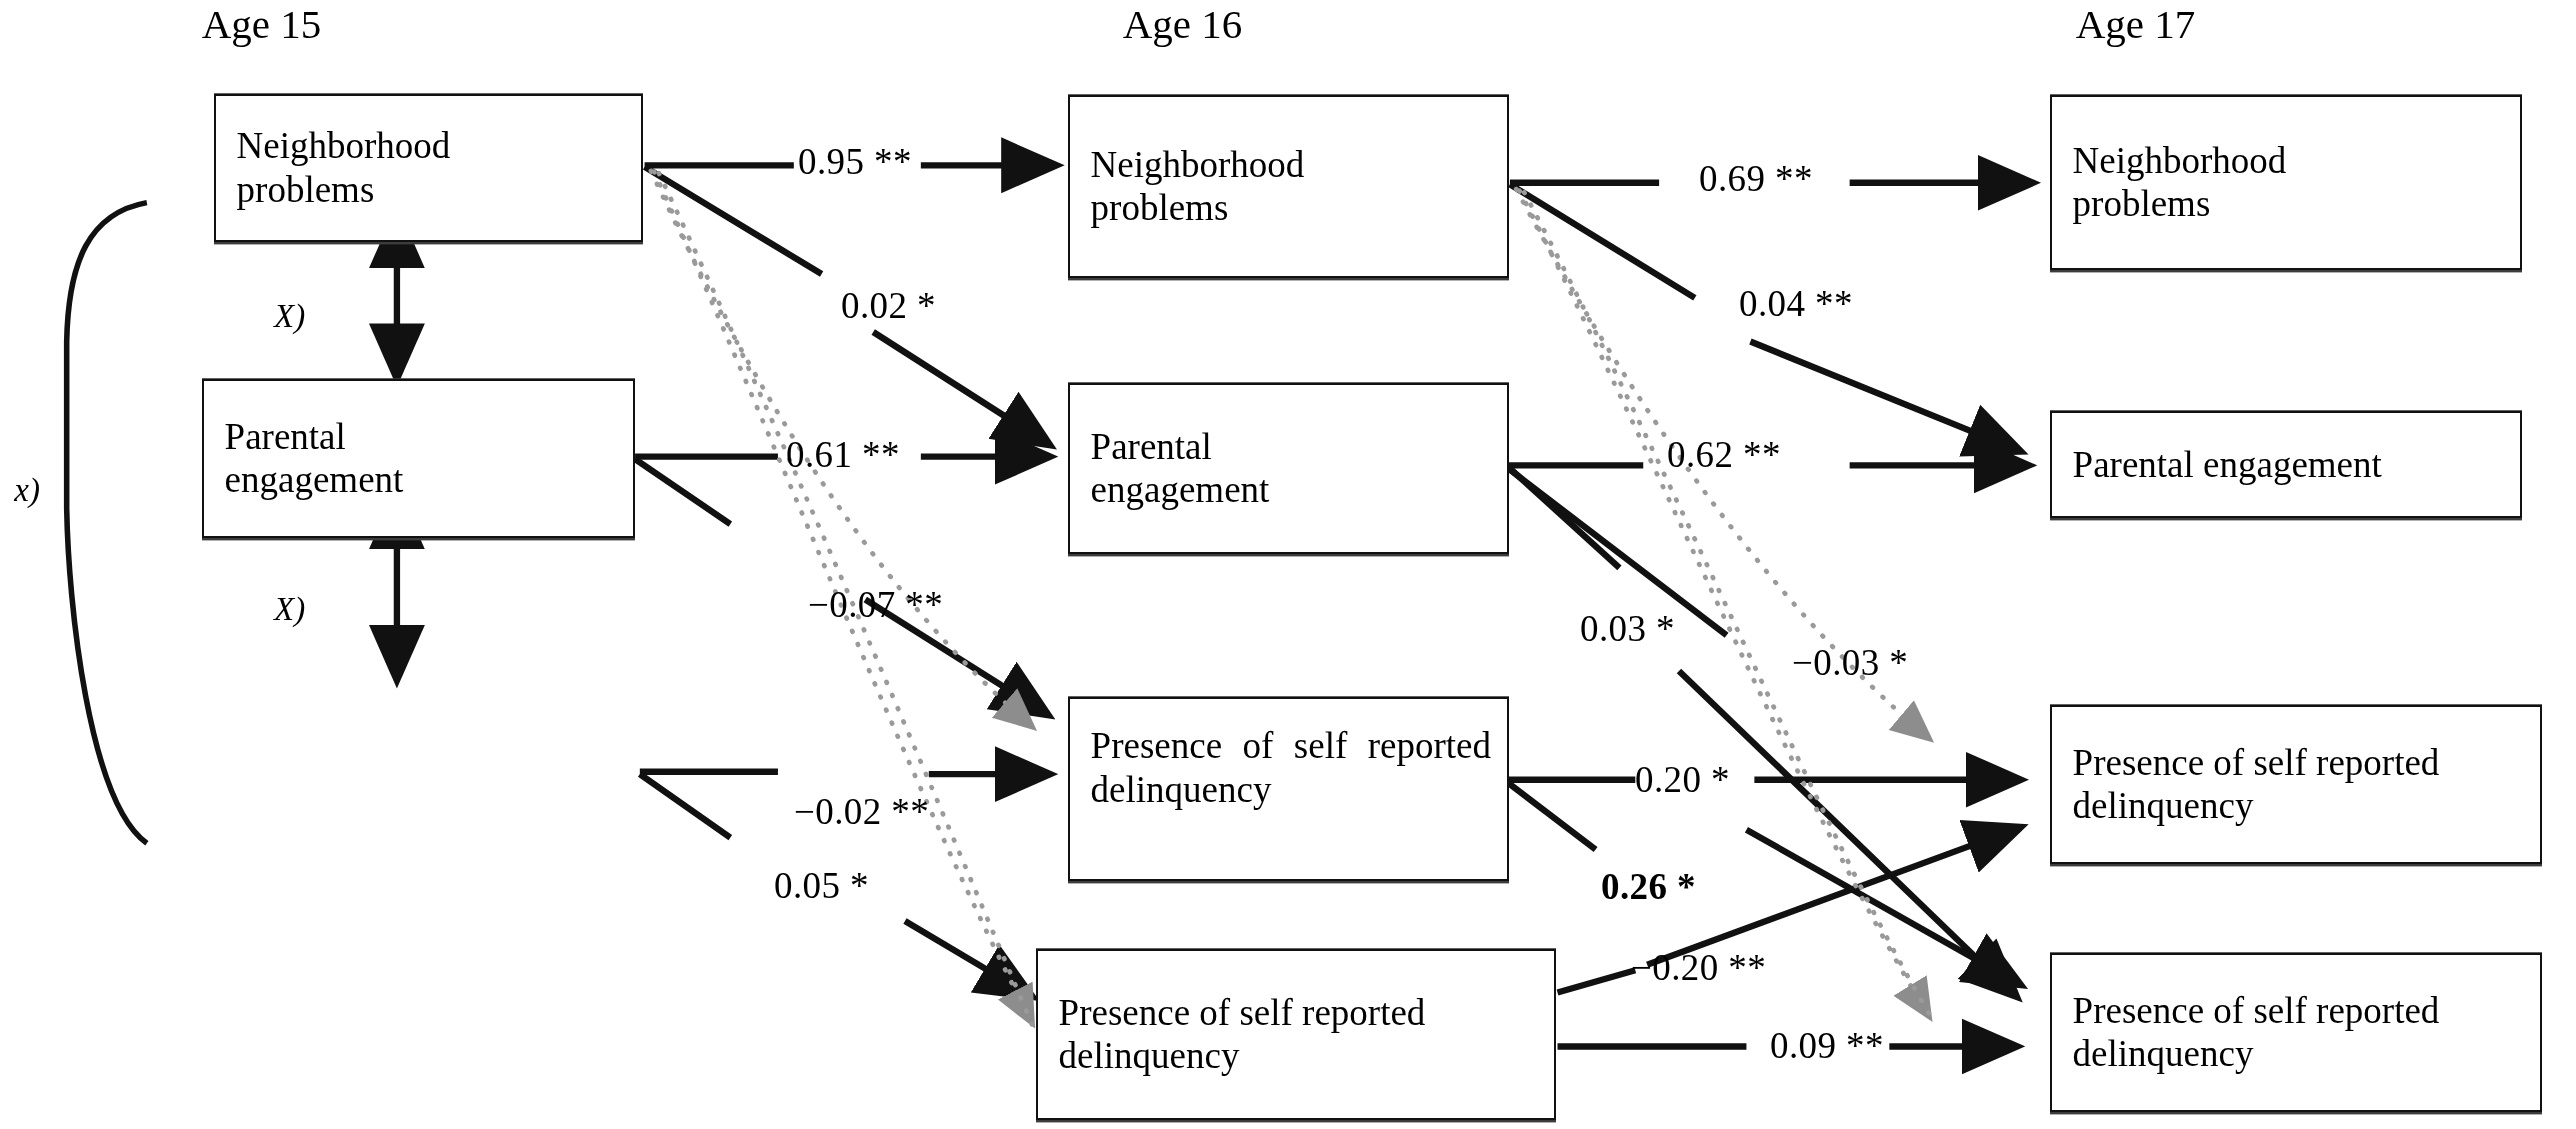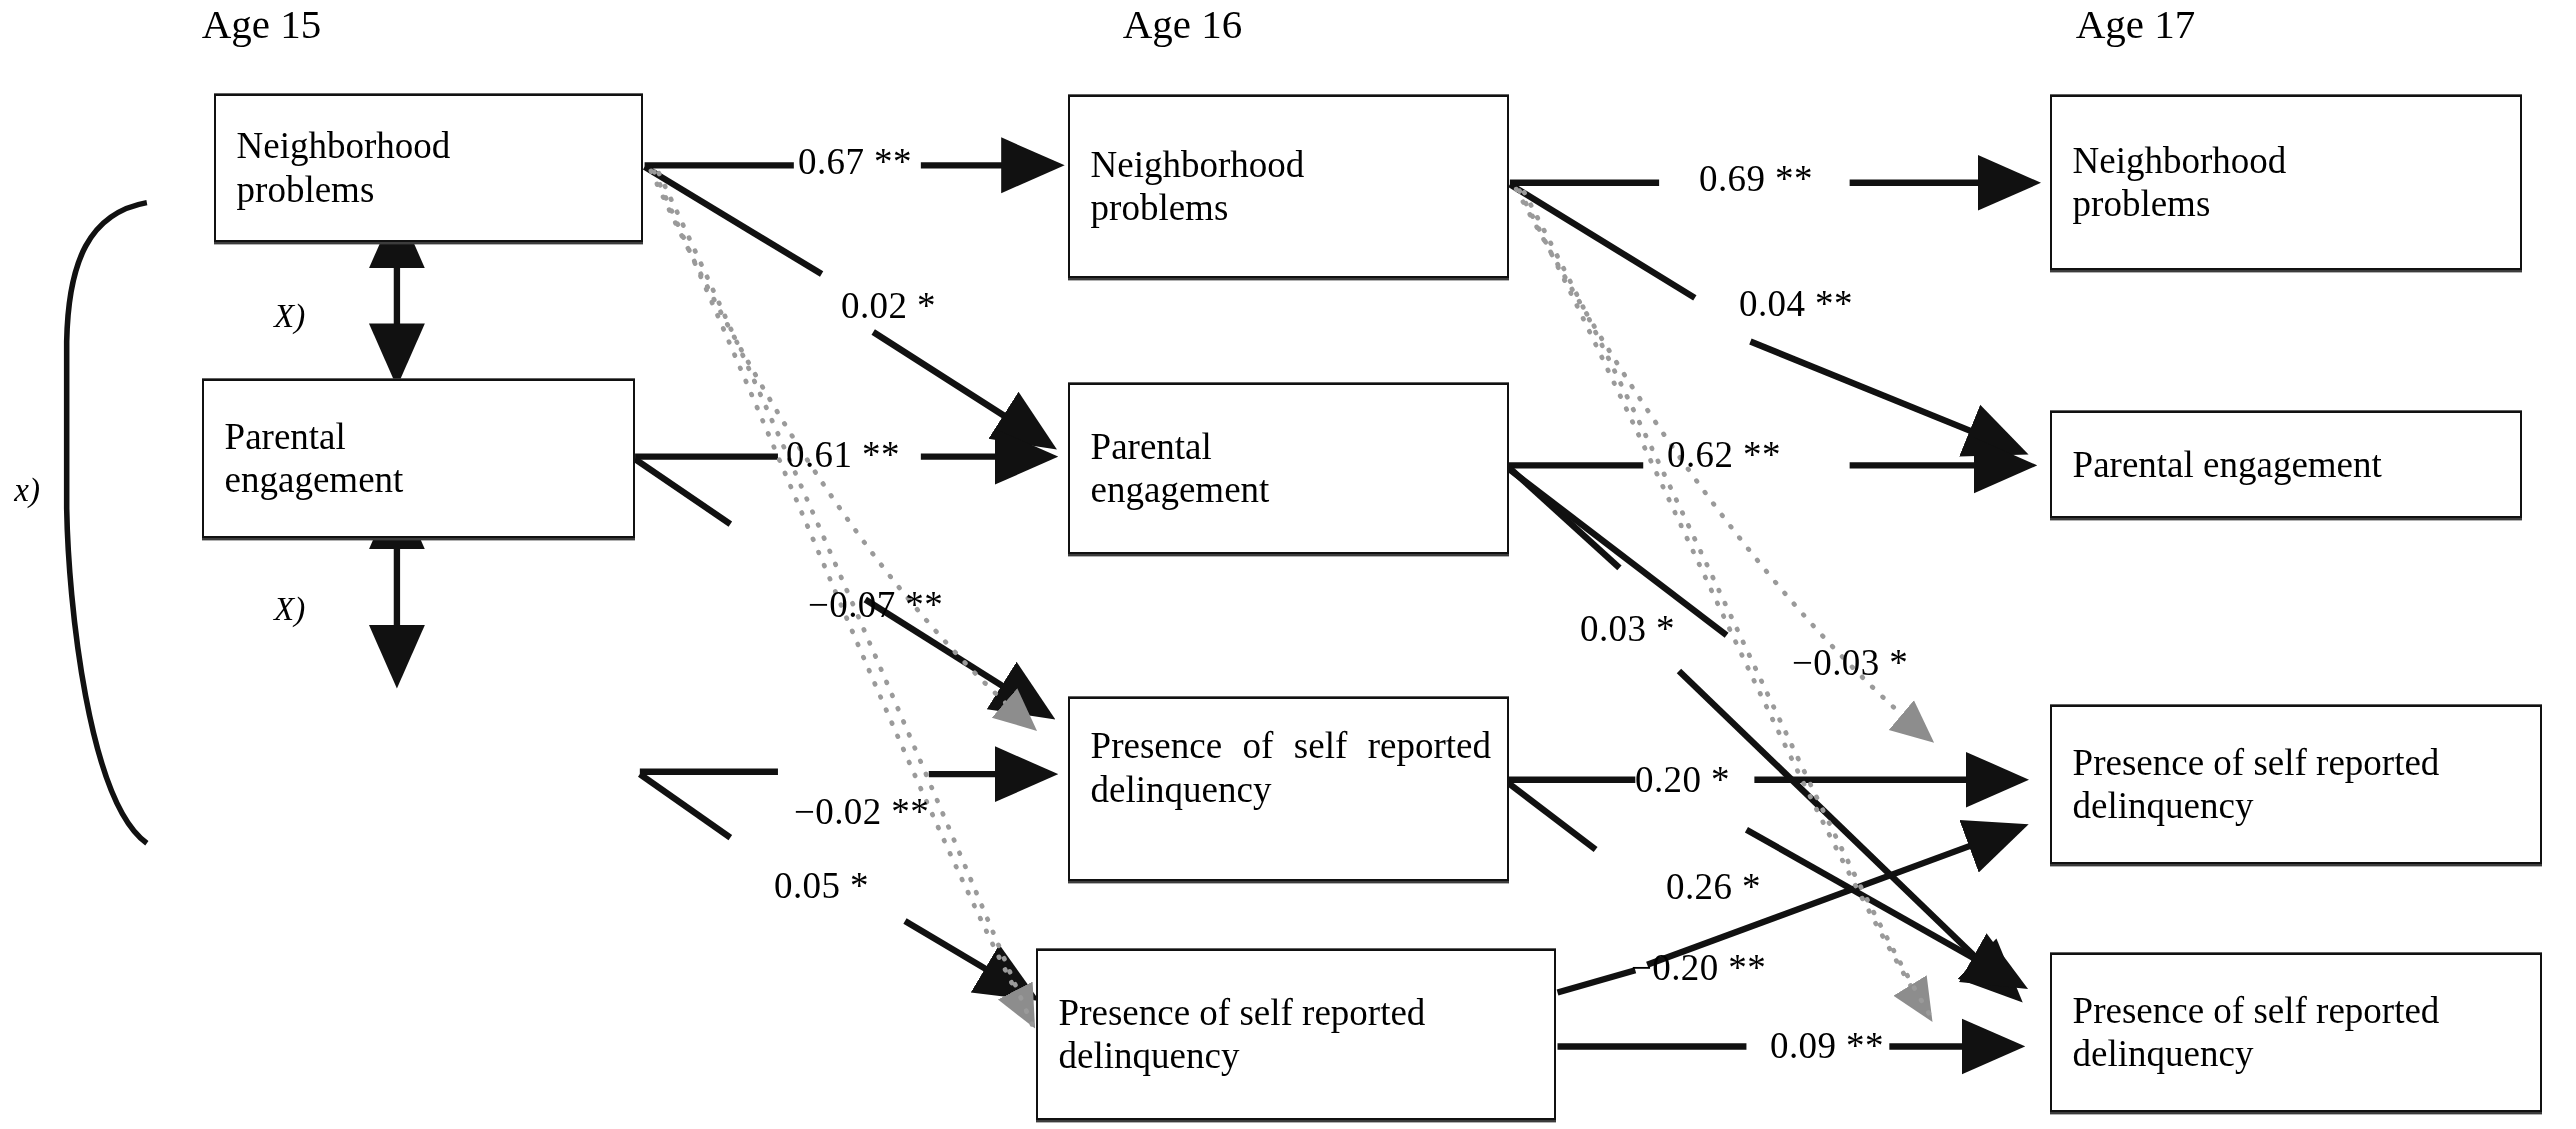--- a/index.html
+++ b/index.html
@@ -164,21 +164,21 @@
     <span>X)</span>
   </div>
   <div class="corrlab" style="left:274px;top:591px;">
     <span>X)</span>
   </div>
   <div class="bracelab" style="left:14.3px;top:472px;">
     <span>x)</span>
   </div>
 
   <div class="coef" style="left:798px;top:140px;">
-    <span>0.67 **</span></div>
+    <span>0.95 **</span></div>
 
   <div class="coef" style="left:841px;top:284px;text-align:right;">
     <span>0.02 *</span></div>
 
   <div class="coef" style="left:786px;top:433px;">
     <span>0.61 **</span></div>
 
   <div class="coef" style="left:808px;top:583px;">
     <span>−0.07 **</span></div>
 
@@ -199,21 +199,21 @@
 
   <div class="coef" style="left:1580px;top:607px;">
     <span>0.03 *</span></div>
 
   <div class="coef" style="left:1792px;top:641px;">
     <span>−0.03 *</span></div>
 
   <div class="coef" style="left:1635px;top:758px;">
     <span>0.20 *</span></div>
 
-  <div class="coef" style="left:1666px;top:865px;">
+  <div class="coef" style="left:1601px;top:865px;font-weight:bold;">
     <span>0.26 *</span></div>
 
   <div class="coef" style="left:1631px;top:946px;">
     <span>−0.20 **</span></div>
 
   <div class="coef" style="left:1770px;top:1024px;">
     <span>0.09 **</span></div>
 
 </div>
 

